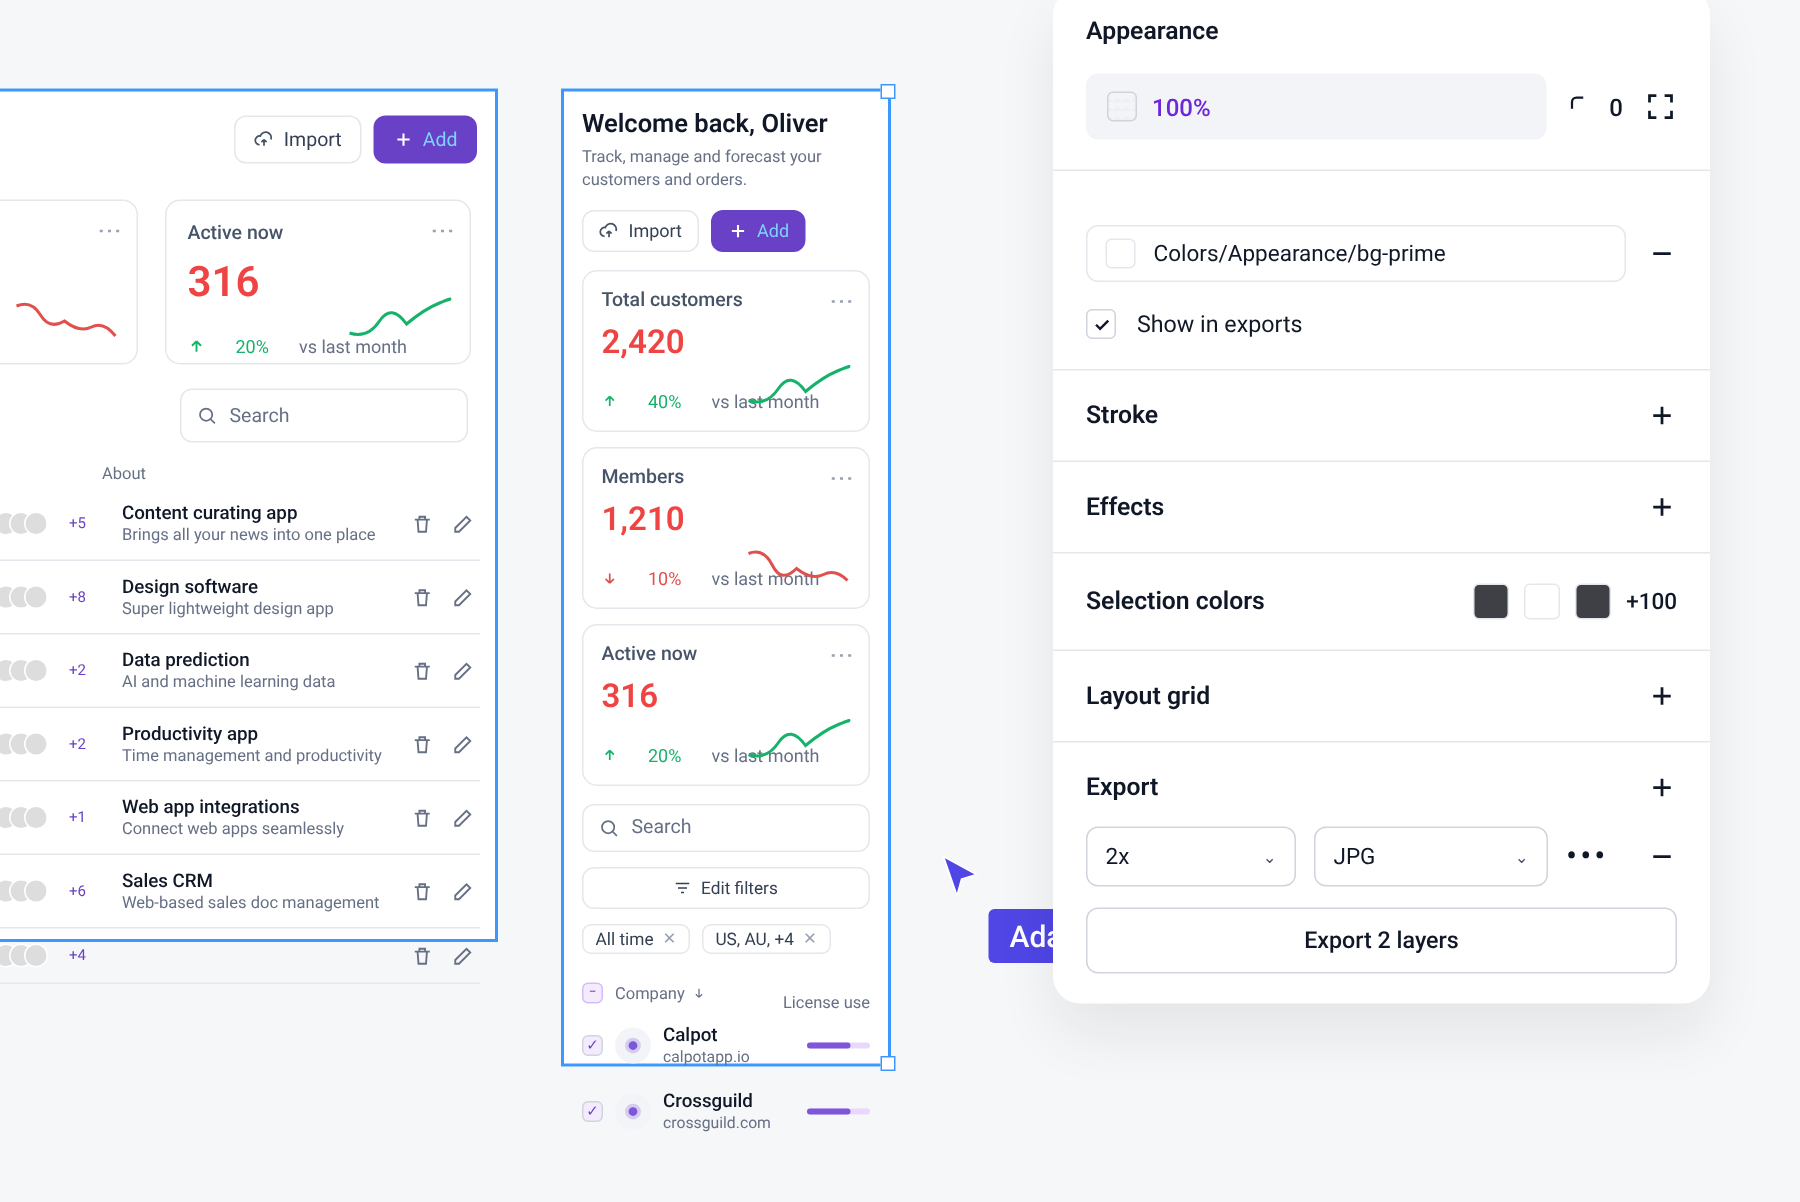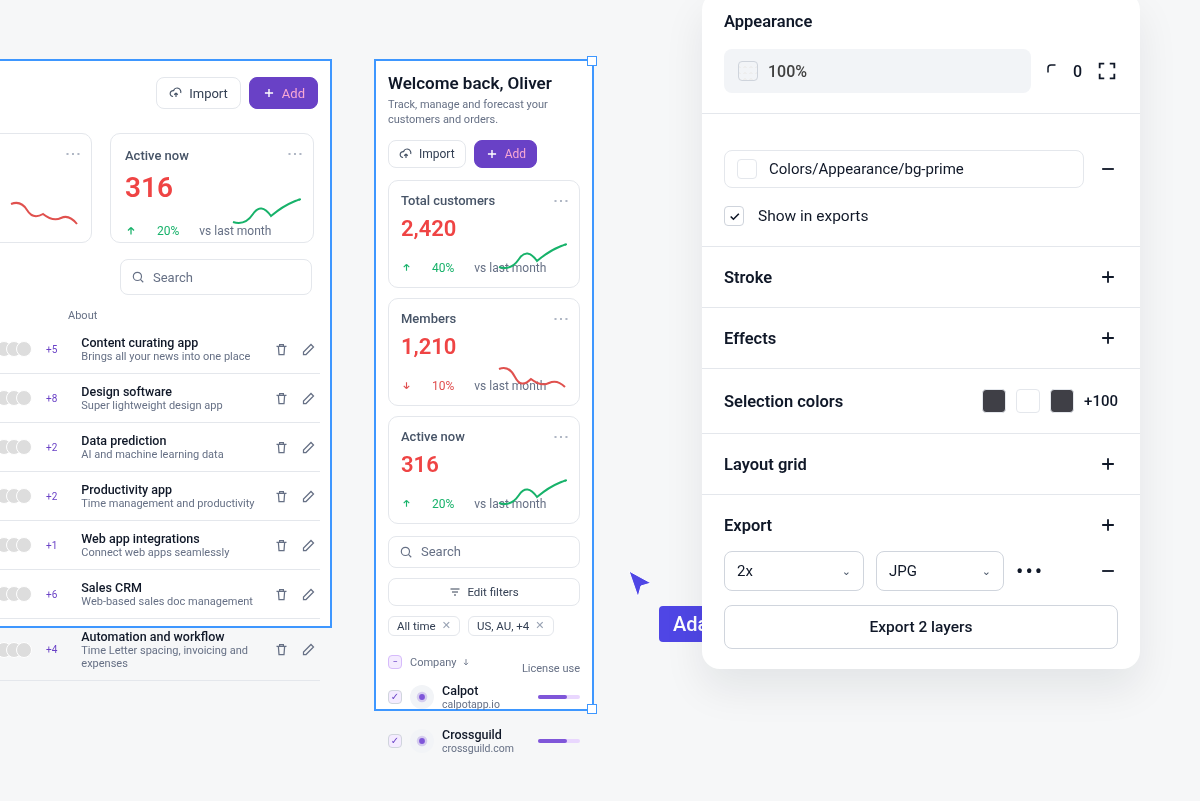--- a/index.html
+++ b/index.html
@@ -9,21 +9,21 @@
   .canvas { position: absolute; left: 0; top: 0; right: 0; bottom: 0; }
   .frame { position: absolute; background: #fff; border: 2px solid #3e97ff; }
   .frame-a { left: -10px; top: 59px; width: 342px; height: 569px; border-right: 2px solid #3e97ff; }
   .frame-b { left: 374px; top: 59px; width: 220px; height: 652px; }
   .sel-handle { position: absolute; width: 10px; height: 10px; background:#fff; border:1.5px solid #3e97ff; }
   .sel-tr { right:-5px; top:-5px; }
   .sel-br { right:-5px; bottom:-5px; }
 
   .toolbar { position: absolute; display:flex; gap:8px; }
   .btn { display:flex; align-items:center; gap:6px; border:1px solid #e4e7ec; border-radius:8px; background:#fff; font-size:13px; color:#344054; padding:6px 12px; height:32px; }
-  .btn-primary { background:#6941c6; border-color:#6941c6; color:#f9a8d4; }
+  .btn-primary { background:#6941c6; border-color:#6941c6; color:#7dd3fc; }
   .btn svg { width:14px; height:14px; }
   .btn-primary svg { stroke:#fff; }
 
   .card { position:absolute; border:1px solid #e4e7ec; border-radius:10px; background:#fff; padding:14px; }
   .card .title { font-size:13px; color:#475467; font-weight:500; }
   .card .num { font-size:28px; font-weight:600; color:#ef4444; margin-top:8px; }
   .delta { display:flex; align-items:center; gap:20px; font-size:12px; margin-top:20px; }
   .delta.up svg { stroke:#17b26a; } .delta.up .pct{color:#17b26a;}
   .delta.dn svg { stroke:#e04f4f; } .delta.dn .pct{color:#e04f4f;}
   .delta .note { color:#667085; }
@@ -63,21 +63,21 @@
   .sec-head { display:flex; align-items:center; justify-content:space-between; }
   .sec-icons { display:flex; gap:16px; align-items:center; color:#101828; }
   .sec-icons svg { width:20px; height:20px; }
 
   .appearance-row { display:flex; gap:14px; margin-top:18px; align-items:center; }
   .pill { display:flex; align-items:center; gap:10px; background:#f2f4f7; border-radius:8px; padding:10px 14px; height:44px; }
   .pill .swatch { width:20px; height:20px; border:1px solid #cfd4dc; border-radius:4px; background:
     linear-gradient(45deg,#eee 25%,transparent 25%),
     linear-gradient(-45deg,#eee 25%,transparent 25%);
     background-size:6px 6px; }
-  .pill span { font-size:16px; color:#404040; font-weight:500; }
+  .pill span { font-size:16px; color:#6d28d9; font-weight:500; }
   .radius { display:flex; align-items:center; gap:10px; font-size:16px; color:#101828; font-weight:500; }
   .radius svg { width:18px; height:18px; }
   .expand-icon { margin-left:auto; }
 
   .fill-row { display:flex; align-items:center; gap:12px; border:1px solid #e4e7ec; border-radius:8px; padding:8px 12px; margin-top:16px; }
   .fill-row .sw { width:20px; height:20px; border-radius:4px; border:1px solid #e4e7ec; background:#fff; }
   .fill-row .lbl { font-size:15px; color:#101828; }
   .fill-minus { margin-top:16px; }
 
   .check-row { display:flex; align-items:center; gap:14px; margin-top:18px; font-size:15.5px; color:#101828; }
@@ -276,24 +276,20 @@
             </svg>
     </div>
         </div>
         <div class="row">
     <span class="avatar-strip">
             <span class="ava"></span>
             <span class="ava"></span>
             <span class="ava"></span>
           </span>
     <span class="plus">+4</span>
-    <div class="txt" style="margin-left:14px;">
-      <div class="t1">Automation and workflow</div>
-      <div class="t2">Time Letter spacing, invoicing and expenses</div>
-    </div>
     <div class="act">
       <svg viewBox="0 0 24 24" fill="none" stroke-width="2">
               <path d="M4 7h16M9 7V4h6v3m-8 0 1 13h8l1-13"></path>
             </svg>
       <svg viewBox="0 0 24 24" fill="none" stroke-width="2">
               <path d="M4 20h4L20 8l-4-4L4 16v4Z"></path>
             </svg>
     </div>
         </div>
       </div>
@@ -532,21 +528,21 @@
             <svg viewBox="0 0 24 24" fill="none" stroke="#101828" stroke-width="2.2">
               <path d="M12 5v14M5 12h14"></path>
             </svg>
           </div>
       </div>
       <div class="export-row">
         <div class="sel" style="width:140px;">
           <span>2x</span>
             <span class="caret">⌄</span>
         </div>
-        <div class="sel" style="width:128px;">
+        <div class="sel" style="width:156px;">
           <span>JPG</span>
             <span class="caret">⌄</span>
         </div>
         <span class="kebab">•••</span>
         <svg width="20" height="20" viewBox="0 0 24 24" stroke="#101828" stroke-width="2.2" style="margin-left:auto;">
             <path d="M5 12h14"></path>
           </svg>
       </div>
       <div class="export-btn">
         <span>Export 2 layers</span>

